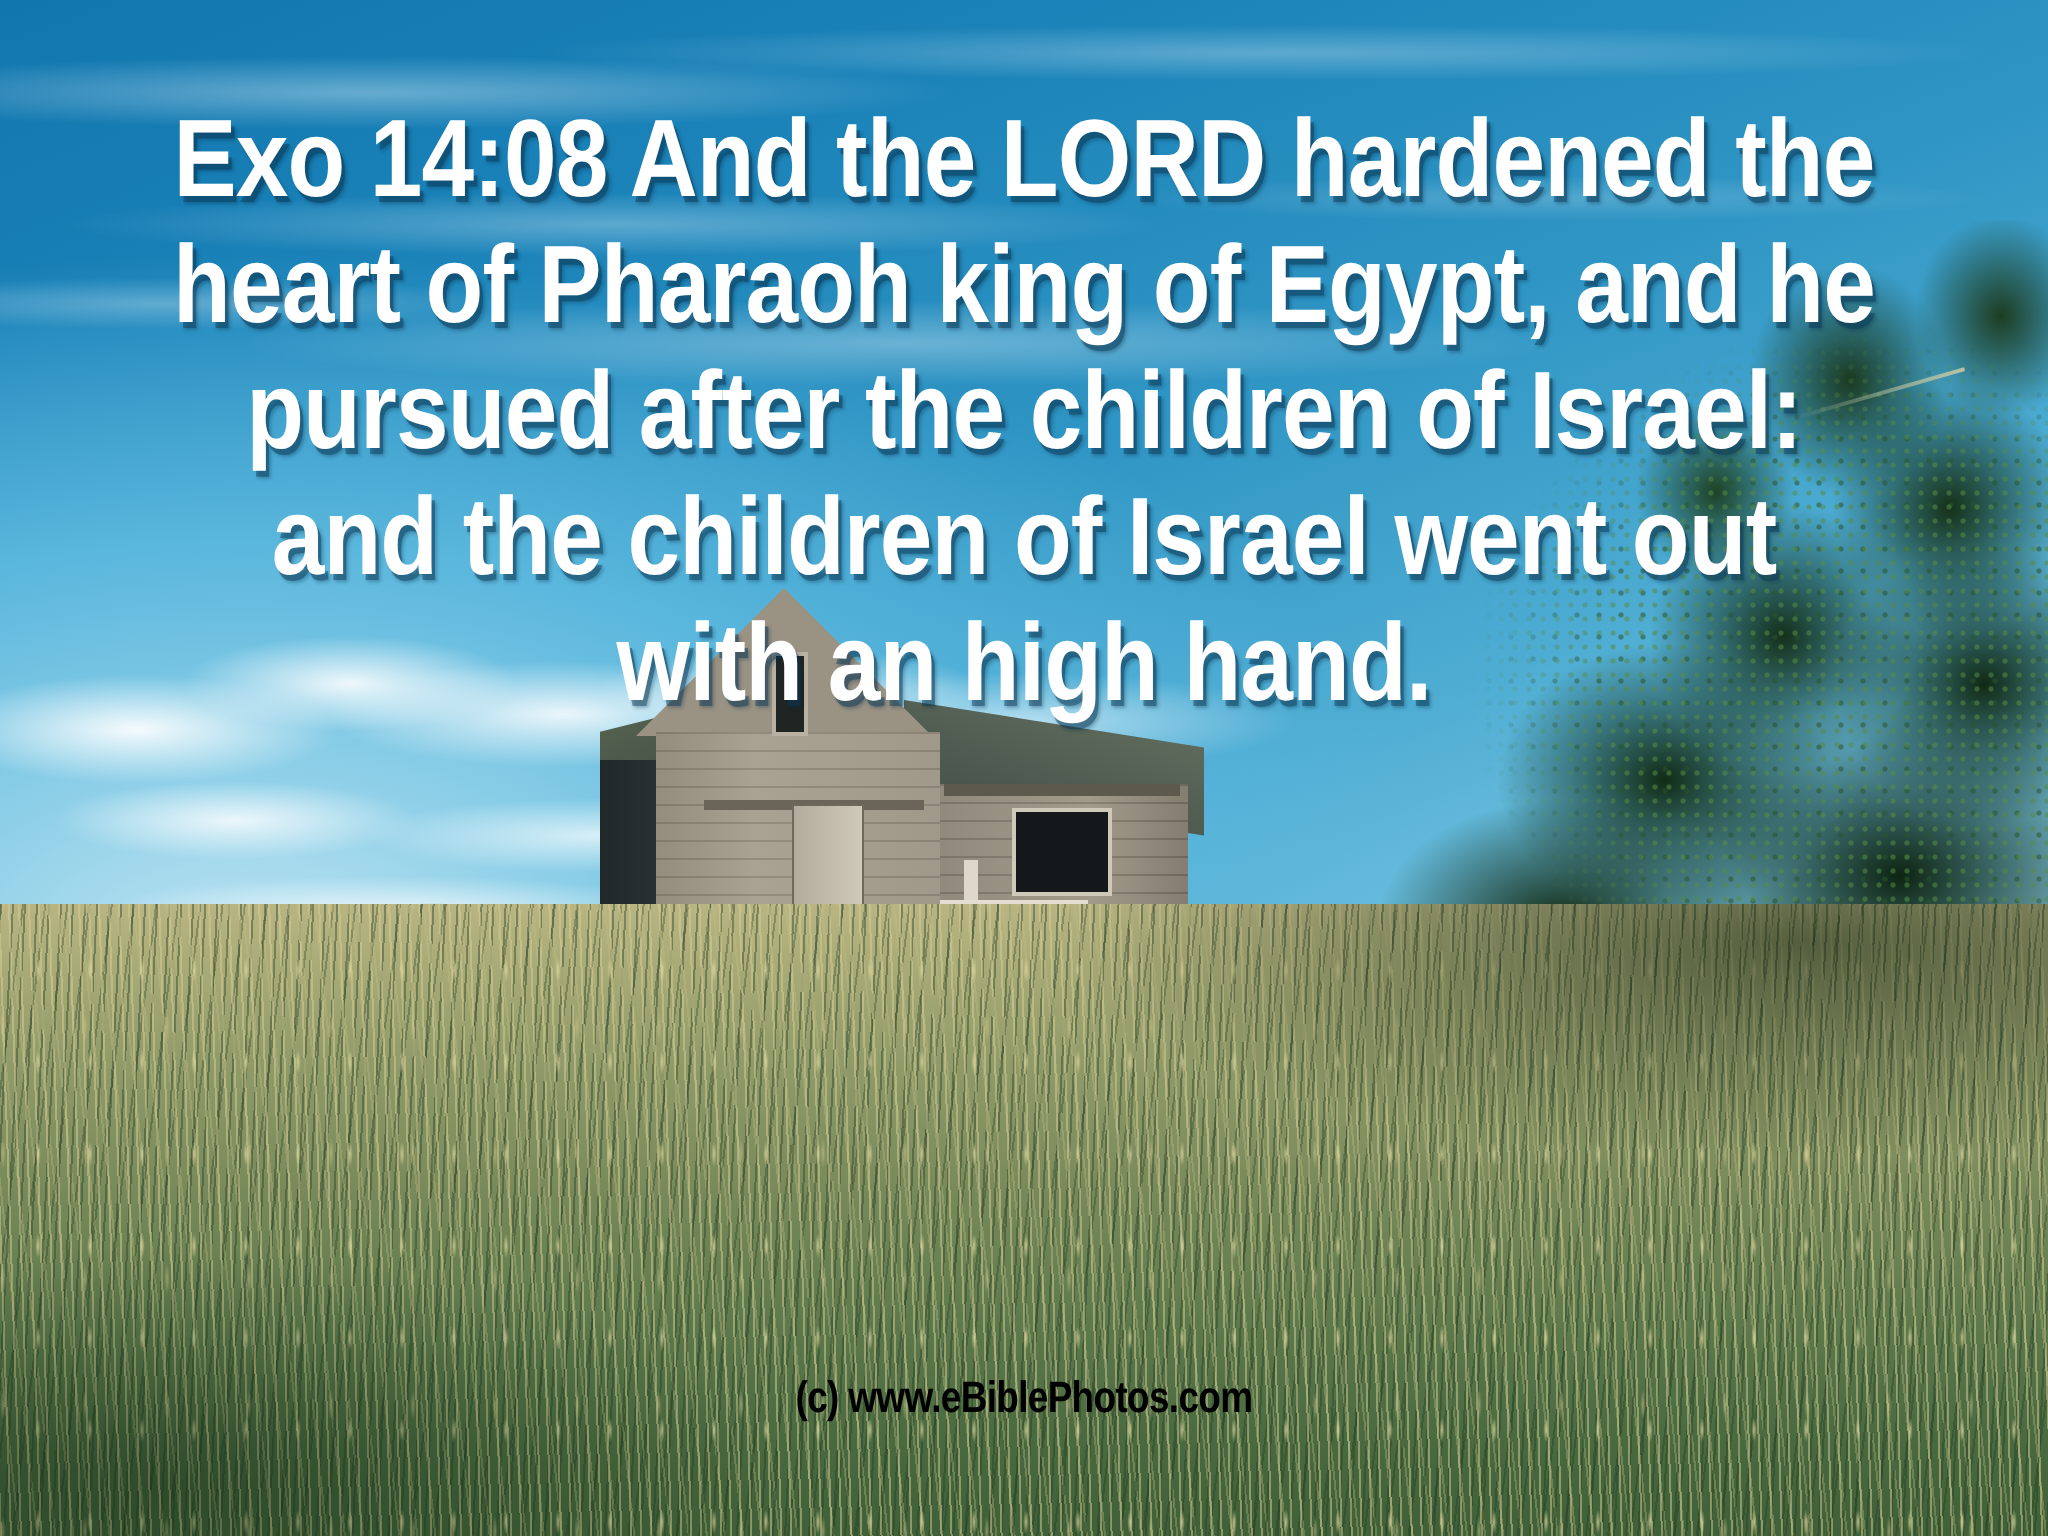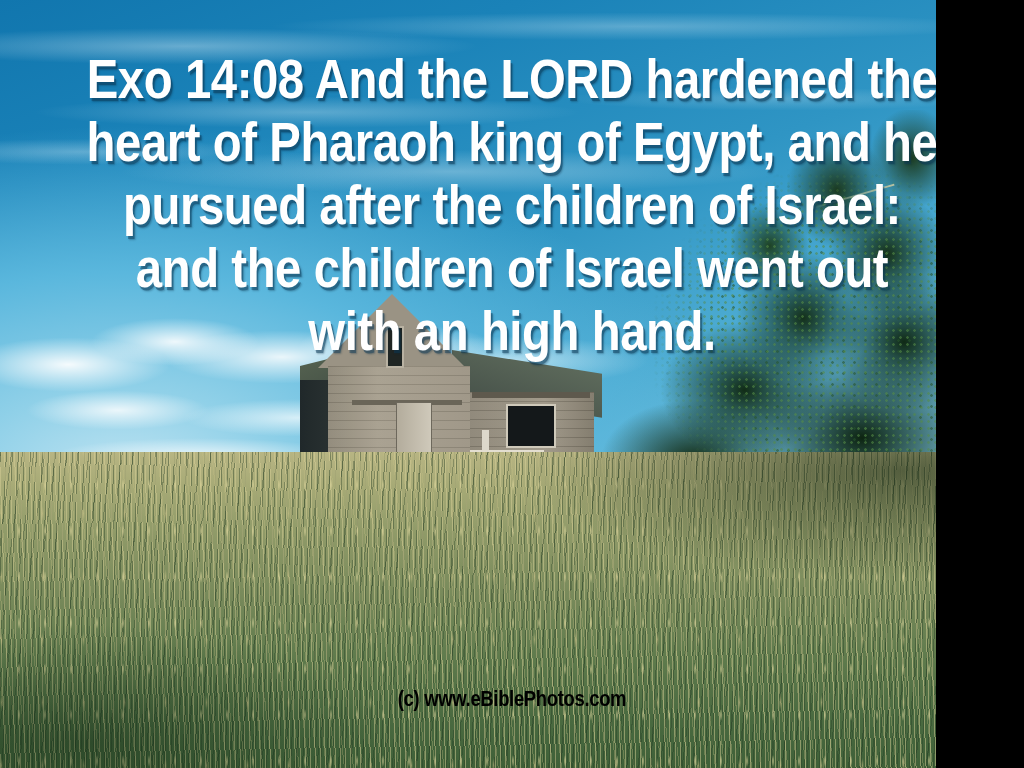--- a/index.html
+++ b/index.html
@@ -3,21 +3,21 @@
 <meta charset="utf-8">
 <title>eBiblePhotos Scripture Image</title>
 <style>
   html, body {
     margin: 0;
     padding: 0;
     background: #000;
   }
   #stage {
     position: relative;
-    width: 936px;
+    width: 1024px;
     height: 768px;
     overflow: hidden;
     font-family: "Liberation Sans", sans-serif;
   }
 
   
   .photo {
     position: absolute;
     inset: 0;
   }

